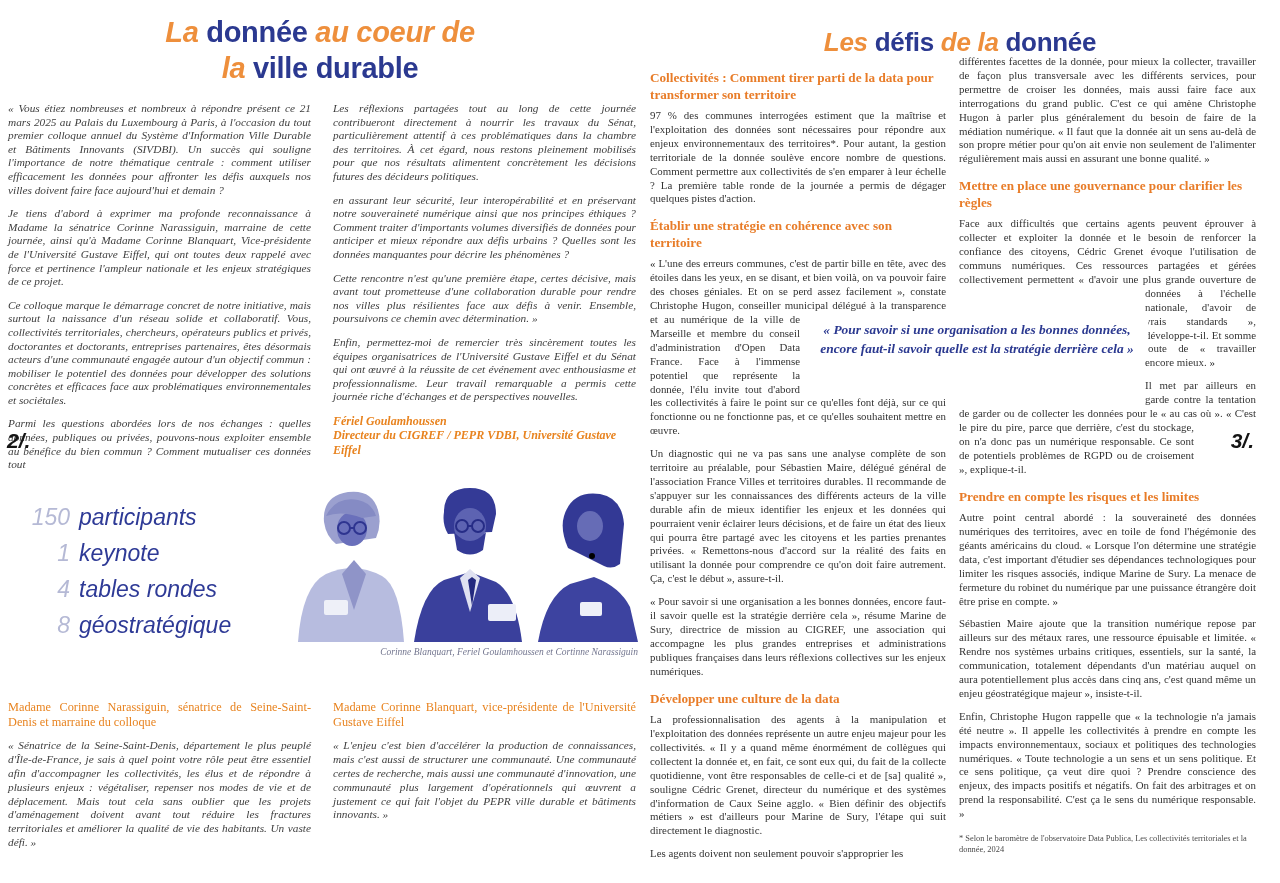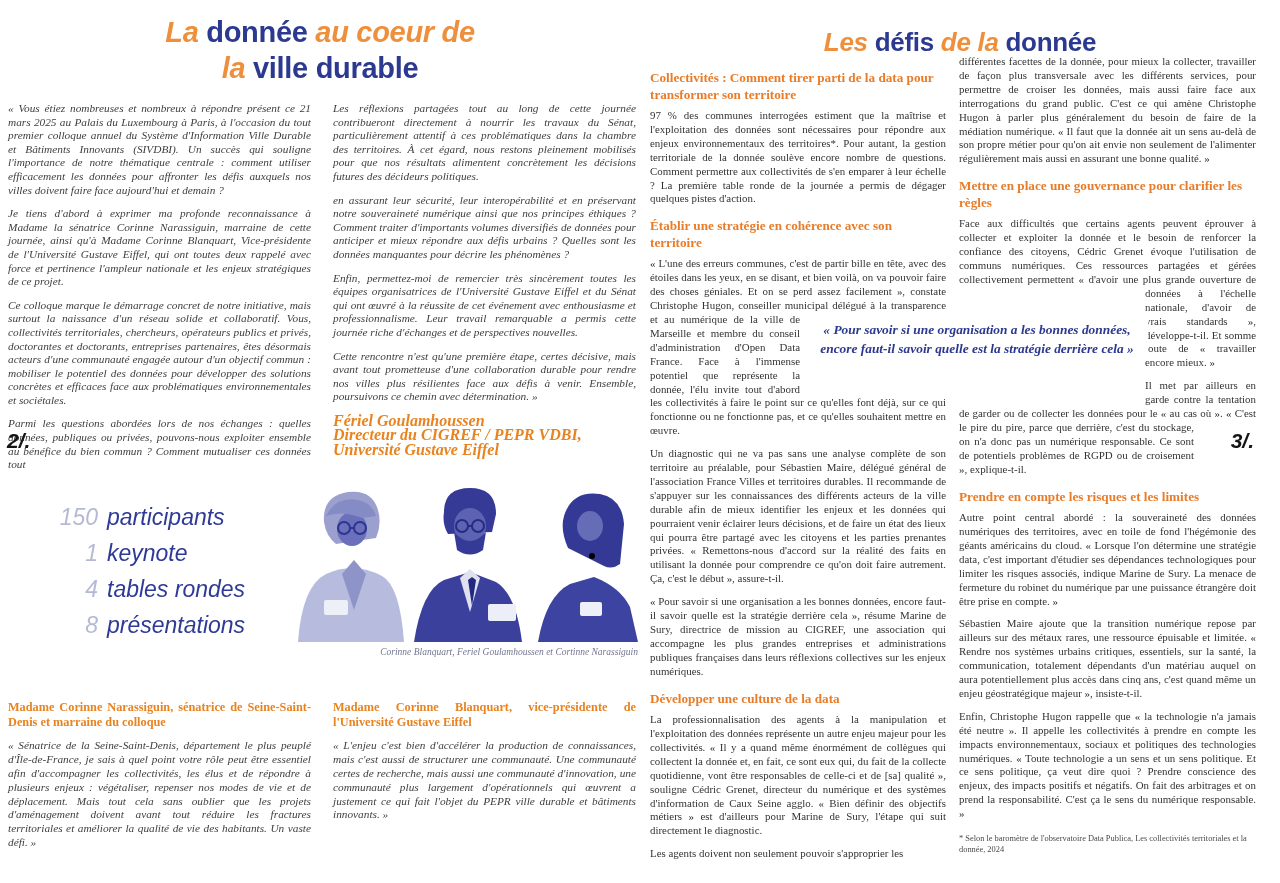--- a/index.html
+++ b/index.html
@@ -16,43 +16,43 @@
   .title-right{top:26px;font-size:26px;line-height:32px;}
   .seg-o{color:#ee8f3c;font-style:italic;font-weight:600;}
   .seg-b{color:#2b3990;font-weight:bold;}
 
   
   .edit-cols{position:absolute;top:102px;left:8px;width:628px;display:flex;gap:22px;}
   .ecol{flex:1;min-width:0;}
   .ecol p{font-style:italic;font-size:11.3px;line-height:13.6px;text-align:justify;
     color:#3e3e3e;margin:0 0 10px 0;}
   .sig{margin-top:5px;color:#e8831f;font-weight:bold;font-style:italic;
-    font-size:16px;line-height:14.5px;}
+    font-size:12px;line-height:14.5px;}
 
   .pagenum{position:absolute;font-family:"Liberation Sans",sans-serif;
     font-weight:bold;font-style:italic;font-size:21px;color:#141414;z-index:6;}
   .pn-left{left:7px;top:429px;}
   .pn-right{right:26px;top:429px;}
 
   
-  .stats{position:absolute;left:40px;top:504px;font-family:"Liberation Sans",sans-serif;font-style:italic;}
+  .stats{position:absolute;left:12px;top:504px;font-family:"Liberation Sans",sans-serif;font-style:italic;}
   .stat{display:flex;align-items:baseline;height:36px;}
   .stat .n{width:58px;text-align:right;margin-right:9px;color:#b5b9d5;font-size:23px;font-weight:400;}
   .stat .l{color:#2e3a96;font-weight:normal;font-size:23px;}
 
   
   .photo{position:absolute;left:280px;top:482px;width:358px;height:160px;margin:0;}
   .photo svg{display:block;width:100%;height:100%;}
   .caption{position:absolute;left:280px;top:646px;width:358px;text-align:right;
     font-style:italic;font-size:9.5px;line-height:12px;color:#73768f;}
 
   
   .bios{position:absolute;left:8px;top:700px;width:628px;display:flex;gap:22px;}
   .bio{flex:1;min-width:0;}
-  .bio h3{margin:0 0 9px 0;font-size:12.3px;line-height:15.2px;font-weight:bold;
+  .bio h3{margin:0 0 9px 0;font-size:12.3px;line-height:15.2px;font-weight:normal;
     color:#e8831f;text-align:justify;}
   .bio p{font-style:italic;font-size:11.3px;line-height:13.8px;text-align:justify;
     color:#3e3e3e;margin:0;}
 
   
   .acol{position:absolute;}
   .acol1{left:10px;top:70px;width:296px;}
   .acol2{left:319px;top:55px;width:297px;}
   .acol h2{margin:12px 0 6px 0;font-size:13.2px;line-height:16.5px;font-weight:bold;
     color:#e87c28;text-align:left;}
@@ -83,22 +83,22 @@
     <div class="edit-cols">
       <div class="ecol">
         <p>« Vous étiez nombreuses et nombreux à répondre présent ce 21 mars 2025 au Palais du Luxembourg à Paris, à l'occasion du tout premier colloque annuel du Système d'Information Ville Durable et Bâtiments Innovants (SIVDBI). Un succès qui souligne l'importance de notre thématique centrale : comment utiliser efficacement les données pour affronter les défis auxquels nos villes doivent faire face aujourd'hui et demain ?</p>
         <p>Je tiens d'abord à exprimer ma profonde reconnaissance à Madame la sénatrice Corinne Narassiguin, marraine de cette journée, ainsi qu'à Madame Corinne Blanquart, Vice-présidente de l'Université Gustave Eiffel, qui ont toutes deux rappelé avec force et pertinence l'ampleur nationale et les enjeux stratégiques de ce projet.</p>
         <p>Ce colloque marque le démarrage concret de notre initiative, mais surtout la naissance d'un réseau solide et collaboratif. Vous, collectivités territoriales, chercheurs, opérateurs publics et privés, doctorantes et doctorants, entreprises partenaires, êtes désormais acteurs d'une communauté engagée autour d'un objectif commun : mobiliser le potentiel des données pour développer des solutions concrètes et efficaces face aux problématiques environnementales et sociétales.</p>
         <p>Parmi les questions abordées lors de nos échanges : quelles données, publiques ou privées, pouvons-nous exploiter ensemble au bénéfice du bien commun ? Comment mutualiser ces données tout</p>
       </div>
       <div class="ecol">
         <p>Les réflexions partagées tout au long de cette journée contribueront directement à nourrir les travaux du Sénat, particulièrement attentif à ces problématiques dans la chambre des territoires. À cet égard, nous restons pleinement mobilisés pour que nos résultats alimentent concrètement les décisions futures des décideurs politiques.</p>
         <p>en assurant leur sécurité, leur interopérabilité et en préservant notre souveraineté numérique ainsi que nos principes éthiques ? Comment traiter d'importants volumes diversifiés de données pour anticiper et mieux répondre aux défis urbains ? Quelles sont les données manquantes pour décrire les phénomènes ?</p>
+        <p>Cette rencontre n'est qu'une première étape, certes décisive, mais avant tout prometteuse d'une collaboration durable pour rendre nos villes plus résilientes face aux défis à venir. Ensemble, poursuivons ce chemin avec détermination. »</p>
         <p>Enfin, permettez-moi de remercier très sincèrement toutes les équipes organisatrices de l'Université Gustave Eiffel et du Sénat qui ont œuvré à la réussite de cet événement avec enthousiasme et professionnalisme. Leur travail remarquable a permis cette journée riche d'échanges et de perspectives nouvelles.</p>
-        <p>Cette rencontre n'est qu'une première étape, certes décisive, mais avant tout prometteuse d'une collaboration durable pour rendre nos villes plus résilientes face aux défis à venir. Ensemble, poursuivons ce chemin avec détermination. »</p>
         <div class="sig">
           <div>Fériel Goulamhoussen</div>
           <div>Directeur du CIGREF / PEPR VDBI, Université Gustave Eiffel</div>
         </div>
       </div>
     </div>
 
     <div class="pagenum pn-left">2/.</div>
 
     <div class="stats">
@@ -109,21 +109,21 @@
       <div class="stat">
         <span class="n">1</span>
         <span class="l">keynote</span>
       </div>
       <div class="stat">
         <span class="n">4</span>
         <span class="l">tables rondes</span>
       </div>
       <div class="stat">
         <span class="n">8</span>
-        <span class="l">présentations</span>
+        <span class="l">géostratégique</span>
       </div>
     </div>
 
     <figure class="photo">
       <svg viewBox="0 0 358 160" aria-hidden="true">
 
         <g>
           <path d="M44 40 q-2 -26 24 -30 q24 -3 30 18 q4 14 -2 28 l-40 6 q-10 -8 -12 -22 z" fill="#9ba0cf"></path>
           <ellipse cx="72" cy="47" rx="15" ry="17" fill="#6a70bb"></ellipse>
           <path d="M46 34 q10 -20 32 -16 q14 3 18 16 l-14 2 q-20 -8 -36 -2 z" fill="#858bc4"></path>

